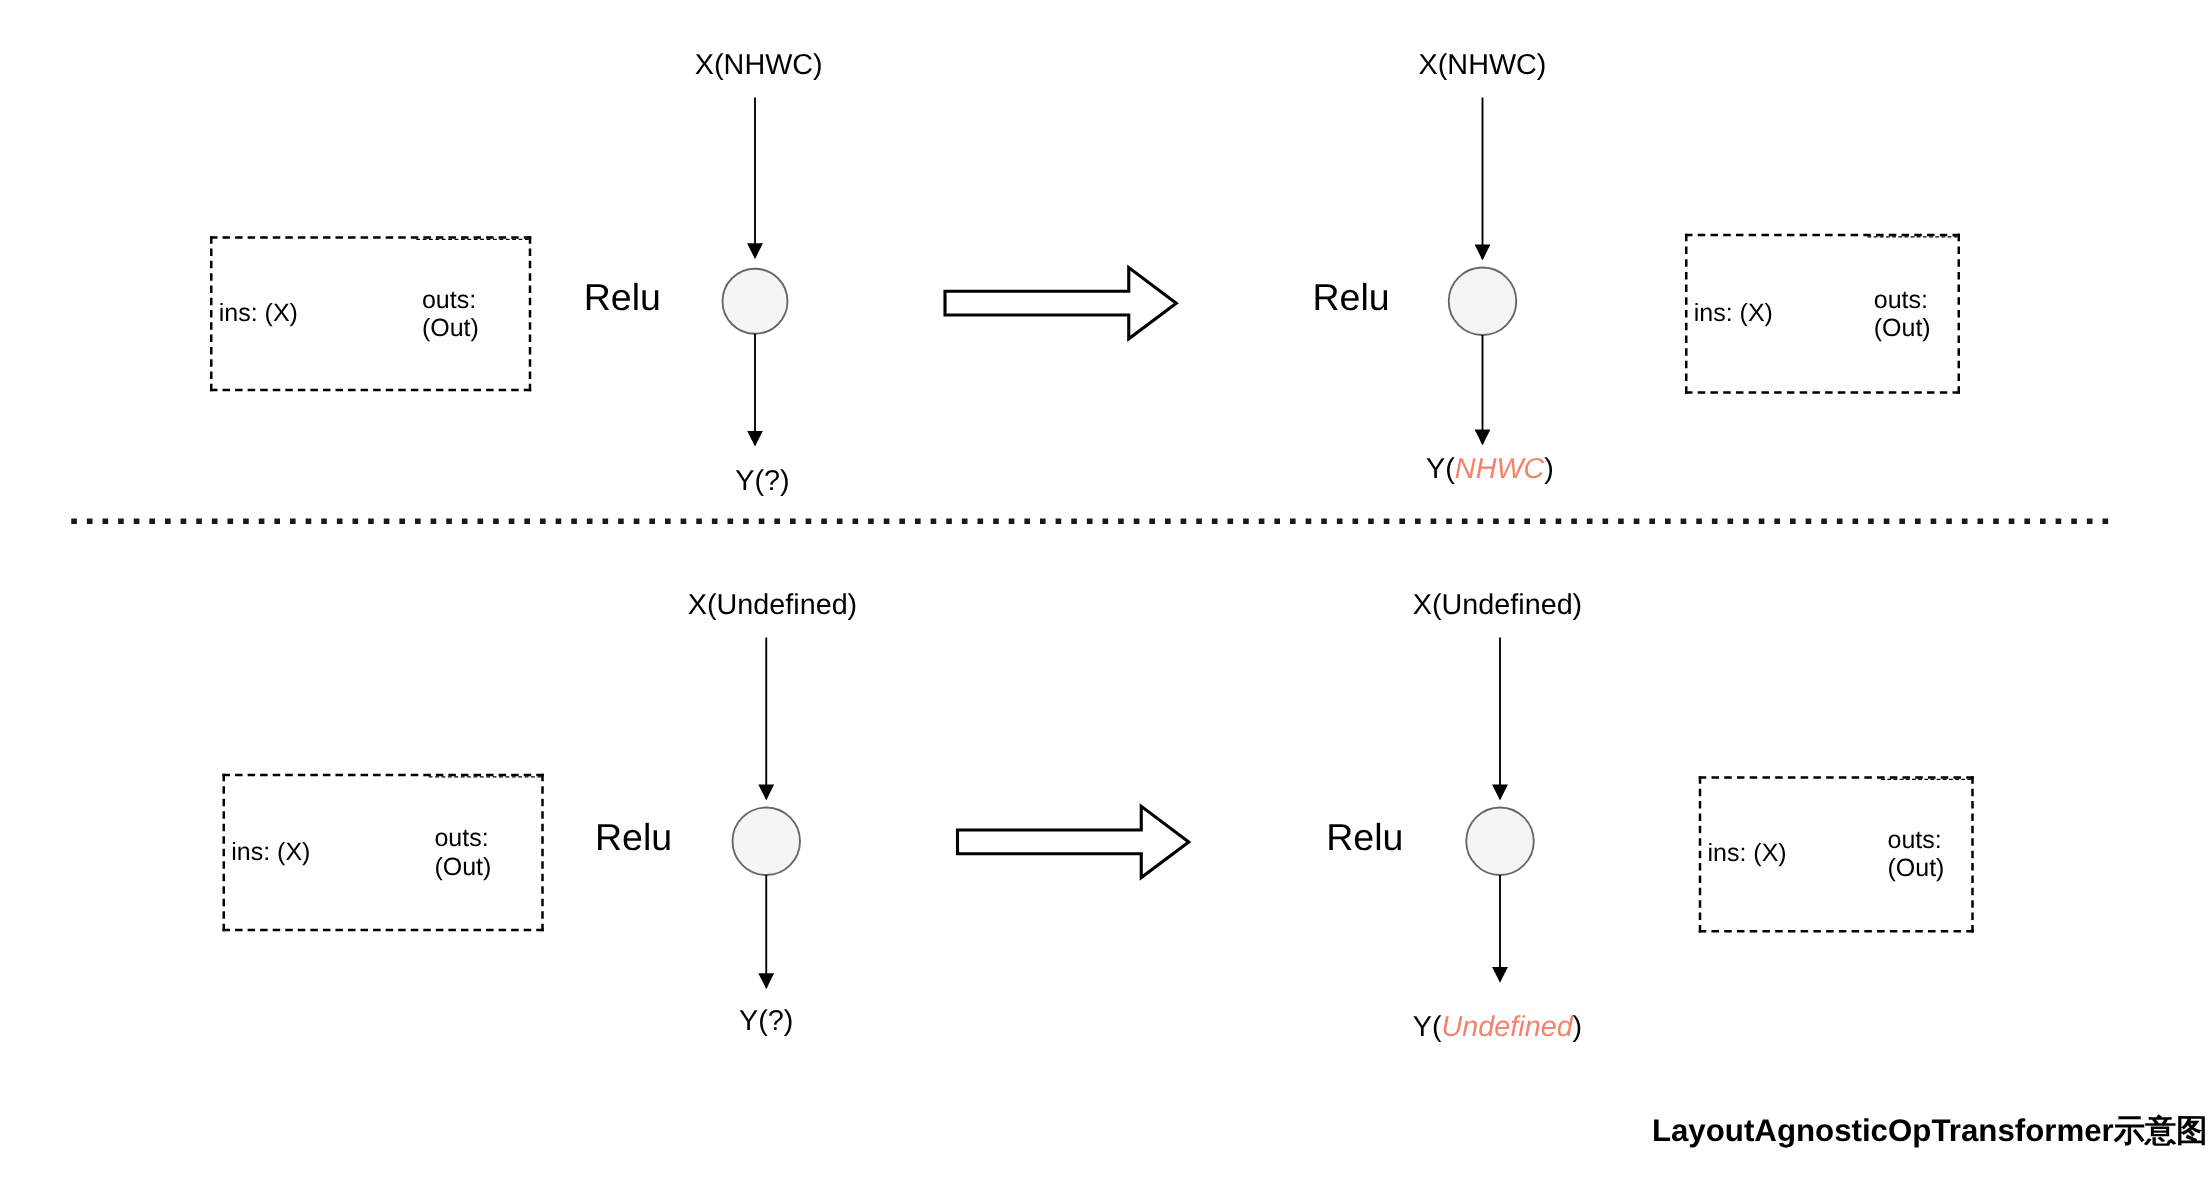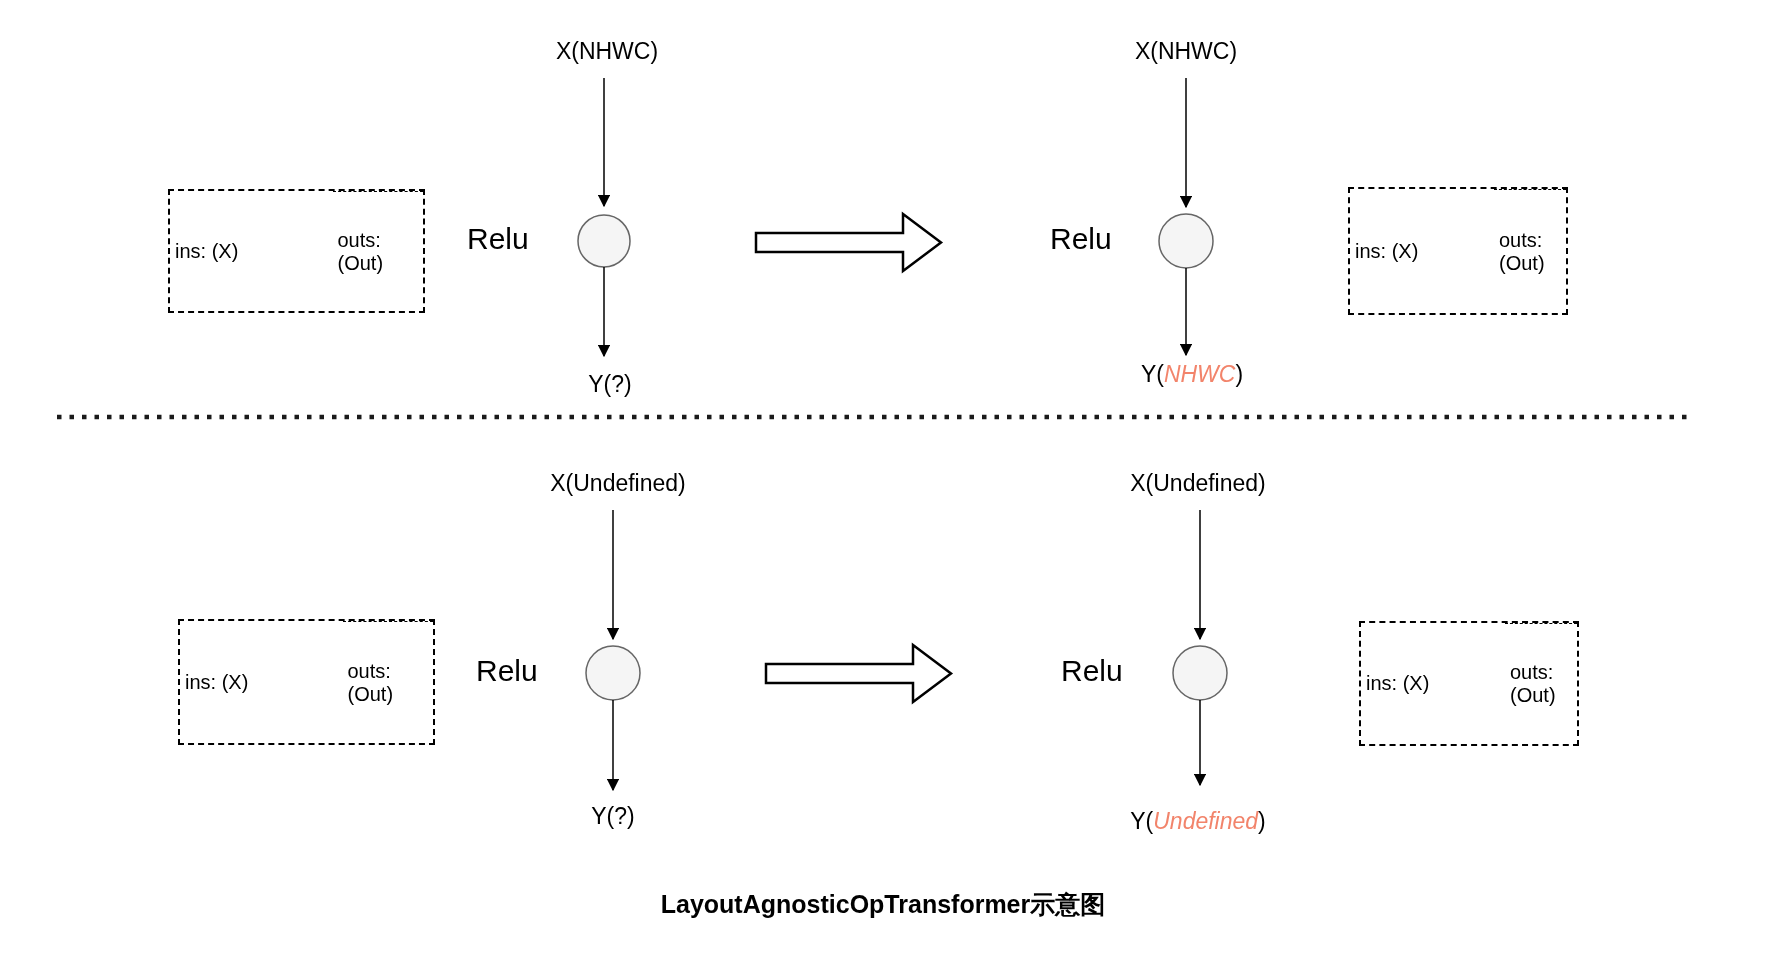--- a/index.html
+++ b/index.html
@@ -35,21 +35,21 @@
     align-items: center;
     padding-left: 5px;
     font-size: 20px;
   }
   .attr-row.outs { border-top: 1px dashed #000; margin-left: 36px; }
   .page-title {
     position: absolute;
     left: 0;
     top: 888px;
     width: 100%;
-    text-align: center;
+    text-align: right;
     font-size: 25px;
     font-weight: bold;
   }
   .highlight { color: #F2846B; font-style: italic; }
 </style>
 </head>
 <body>
 
 <div class="canvas">
 

